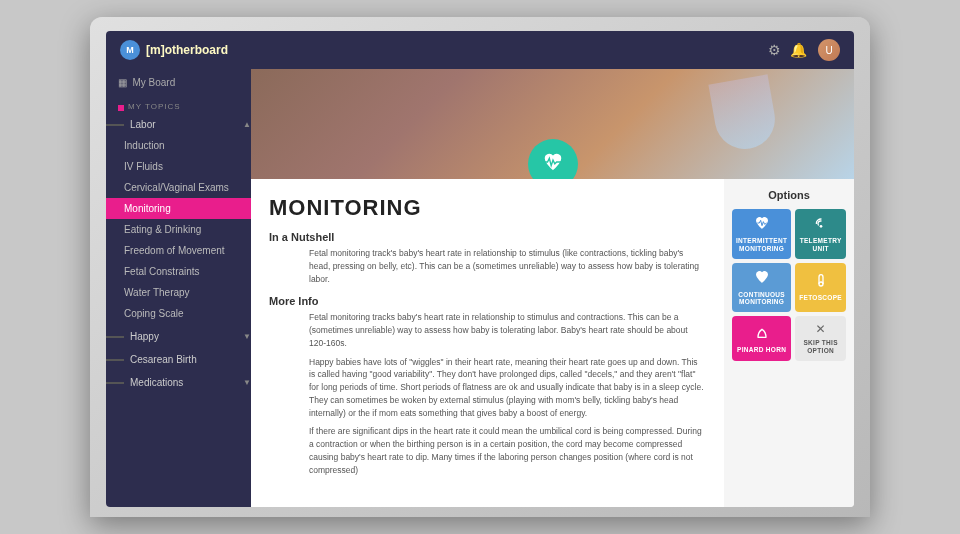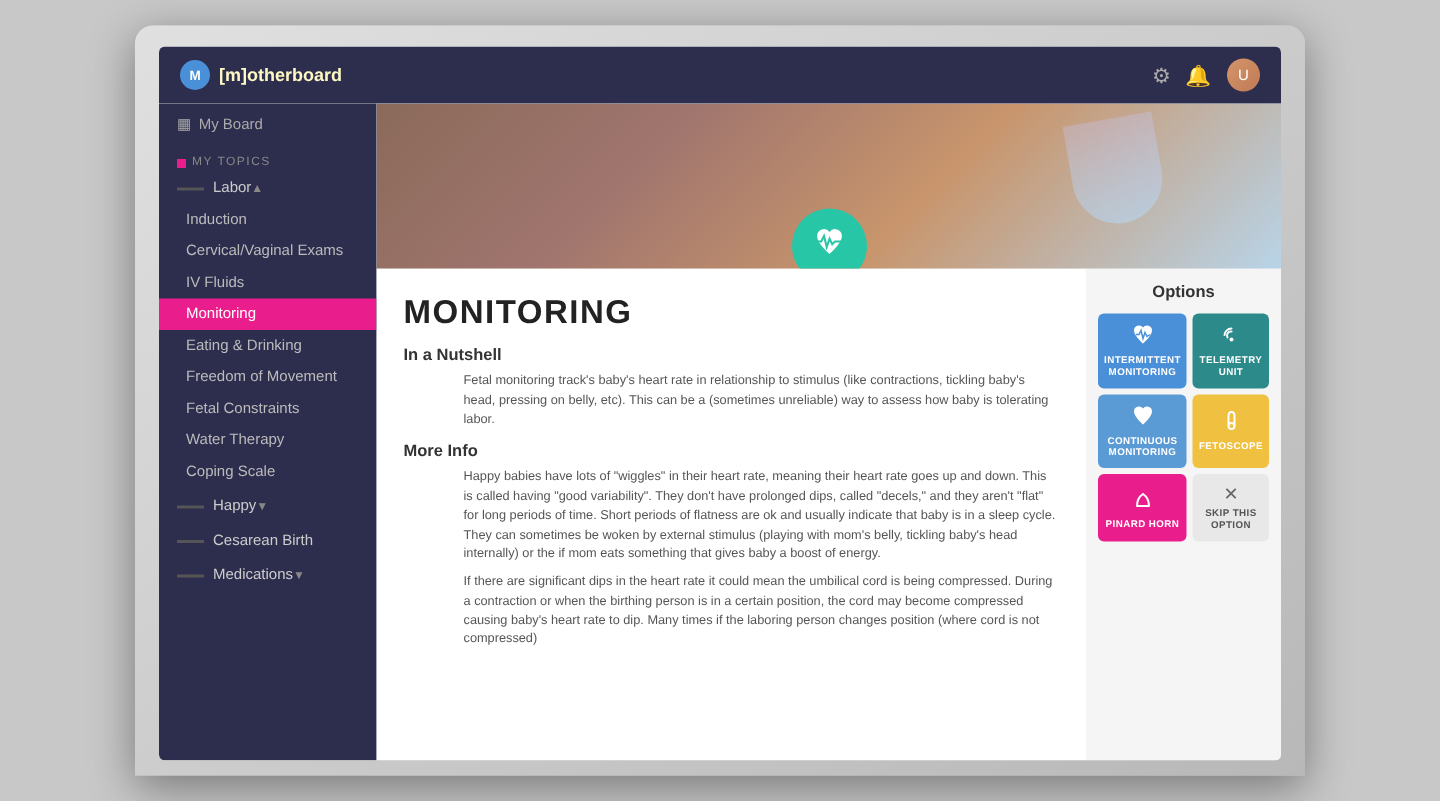--- a/index.html
+++ b/index.html
@@ -137,26 +137,26 @@
     .sidebar-section-label .dot {
       width: 6px; height: 6px;
       background: #e91e8c;
       display: inline-block;
     }
 
     .sidebar-group {
       margin-bottom: 2px;
     }
     .sidebar-group-header {
-      padding: 5px 12px;
+      padding: 5px 0;
       color: #ccc;
       font-size: 10px;
       display: flex;
       align-items: center;
-      justify-content: flex-start;
+      justify-content: space-between;
       cursor: pointer;
     }
     .sidebar-group-header .group-label {
       display: flex;
       align-items: center;
       gap: 6px;
     }
     .group-line {
       width: 18px;
       height: 2px;
@@ -367,24 +367,24 @@
                 <span class="group-line"></span>
                 <span>Labor</span>
               </span>
               <span class="chevron">▲</span>
             </div>
 
             <div class="sidebar-item">
               <span>Induction</span>
             </div>
             <div class="sidebar-item">
+              <span>IV Fluids</span>
+            </div>
+            <div class="sidebar-item">
               <span>Cervical/Vaginal Exams</span>
-            </div>
-            <div class="sidebar-item">
-              <span>IV Fluids</span>
             </div>
             <div class="sidebar-item active">
               <span>Monitoring</span>
             </div>
             <div class="sidebar-item">
               <span>Eating &amp; Drinking</span>
             </div>
             <div class="sidebar-item">
               <span>Freedom of Movement</span>
             </div>
@@ -446,20 +446,21 @@
 
           <div class="content-scroll">
 
             <div class="article-area">
               <h1 class="article-title">MONITORING</h1>
 
               <div class="article-section-title">In a Nutshell</div>
               <p class="article-body">Fetal monitoring track's baby's heart rate in relationship to stimulus (like contractions, tickling baby's head, pressing on belly, etc). This can be a (sometimes unreliable) way to assess how baby is tolerating labor.</p>
 
               <div class="article-section-title">More Info</div>
+              <p class="article-body">Fetal monitoring tracks baby's heart rate in relationship to stimulus and contractions. This can be a (sometimes unreliable) way to assess how baby is tolerating labor. Baby's heart rate should be about 120-160s.</p>
               <p class="article-body">Happy babies have lots of "wiggles" in their heart rate, meaning their heart rate goes up and down. This is called having "good variability". They don't have prolonged dips, called "decels," and they aren't "flat" for long periods of time. Short periods of flatness are ok and usually indicate that baby is in a sleep cycle. They can sometimes be woken by external stimulus (playing with mom's belly, tickling baby's head internally) or the if mom eats something that gives baby a boost of energy.</p>
               <p class="article-body">If there are significant dips in the heart rate it could mean the umbilical cord is being compressed. During a contraction or when the birthing person is in a certain position, the cord may become compressed causing baby's heart rate to dip. Many times if the laboring person changes position (where cord is not compressed)</p>
             </div>
 
             <div class="options-panel">
               <div class="options-title">Options</div>
 
               <div class="options-grid">
 
                 <div class="option-card blue">

